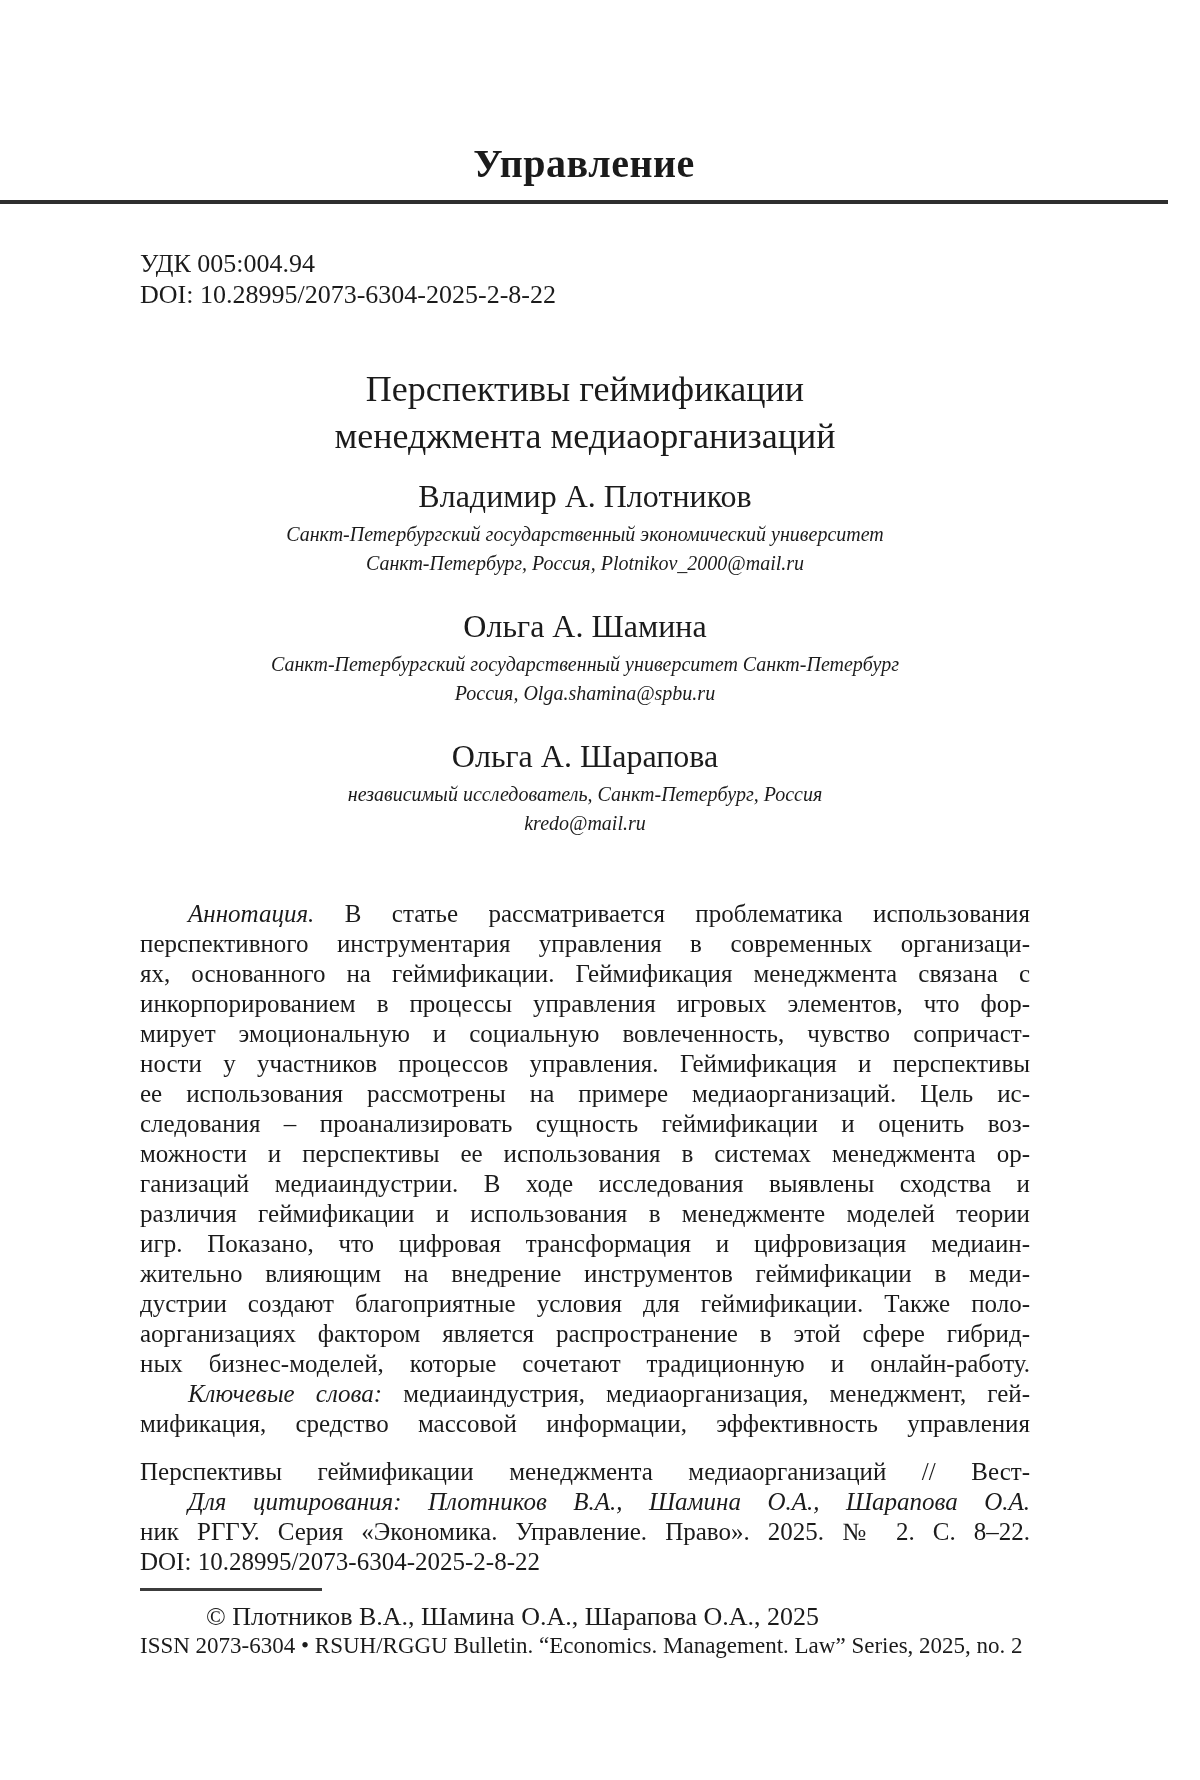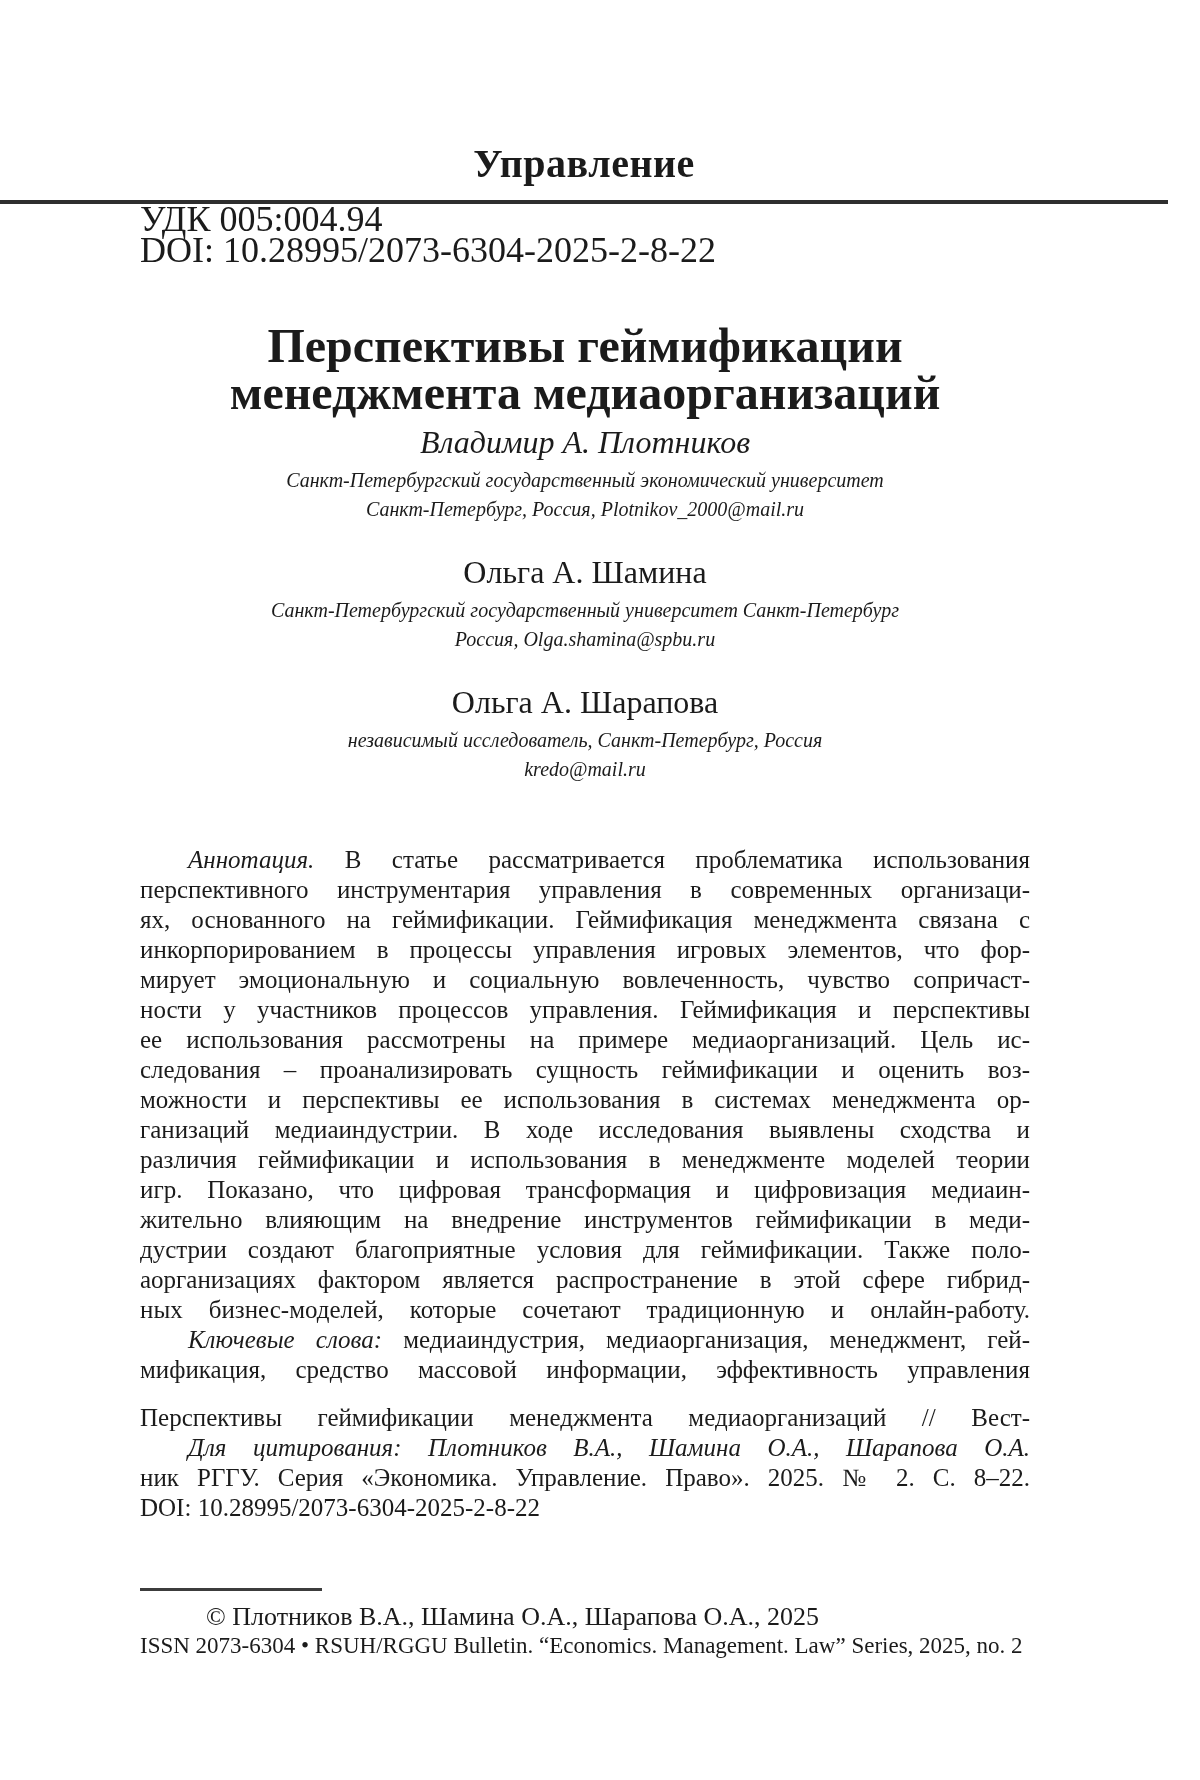--- a/index.html
+++ b/index.html
@@ -23,36 +23,37 @@
   .top-rule {
     height: 4px;
     background: #2e2e2e;
     margin-top: 12px;
   }
   .content {
     margin-left: 140px;
     margin-right: 138px; 
   }
   .udk-block {
-    font-size: 36px;
+    margin-top: 44px;
+    font-size: 26px;
     line-height: 31px;
   }
   .title {
     margin: 56px 0 0 0;
     text-align: center;
-    font-size: 48px;
+    font-size: 36px;
     line-height: 47px;
-    font-weight: 700;
+    font-weight: 400;
   }
   .author-name {
     text-align: center;
     font-size: 32px;
     line-height: 40px;
   }
-  .author-1 .author-name { margin-top: 6px; font-style: italic; }
+  .author-1 .author-name { margin-top: 16px; }
   .author-2 .author-name, .author-3 .author-name { margin-top: 28px; }
   .affil {
     margin-top: 4px;
     text-align: center;
     font-style: italic;
     font-size: 20px;
     line-height: 29px;
   }
   .para {
     margin: 0;

